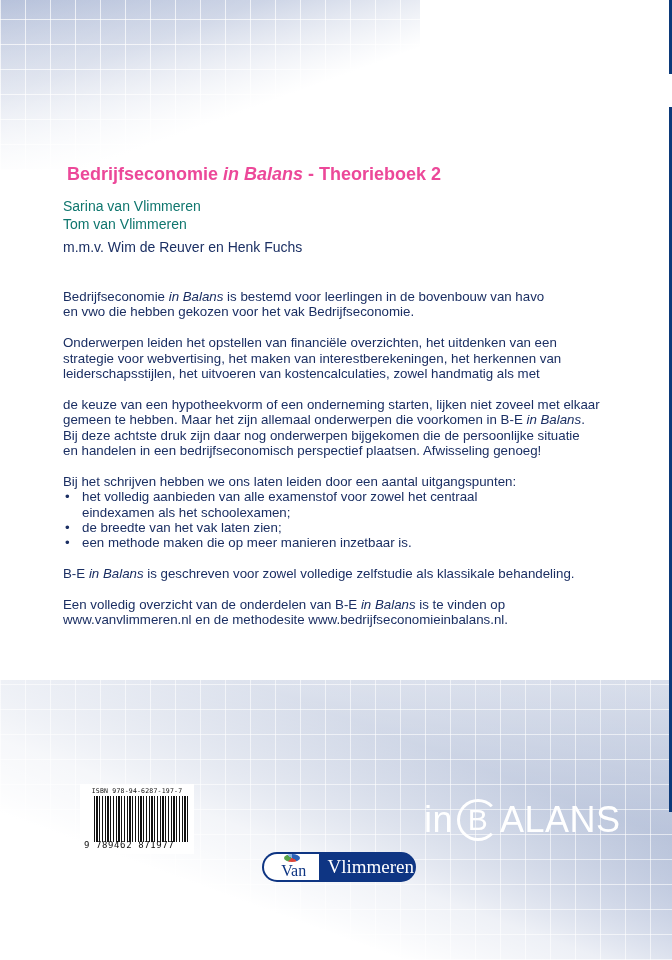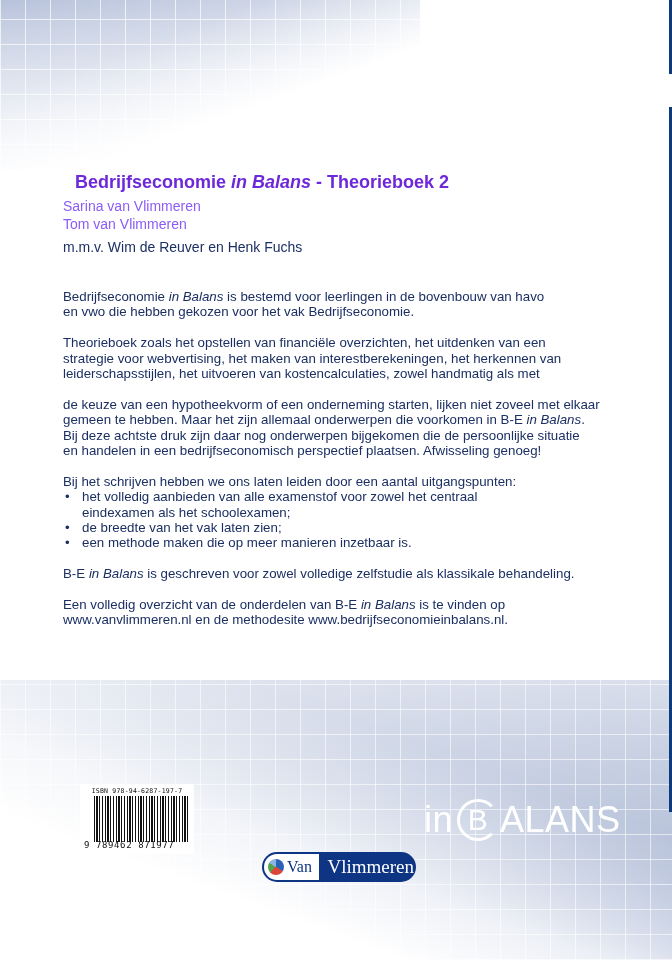--- a/index.html
+++ b/index.html
@@ -24,24 +24,24 @@
         repeating-linear-gradient(90deg, rgba(255,255,255,0.6) 0 1px, transparent 1px 25px),
         repeating-linear-gradient(0deg, rgba(255,255,255,0.6) 0 1px, transparent 1px 25px),
         linear-gradient(180deg, #d8deeb 0%, #aab7d3 60%, #8396c2 100%);
     }
     .edge-strip { position: absolute; right: 0; width: 3px; background: #0c3a7a; }
     .edge-strip.a { top: 0; height: 74px; }
     .edge-strip.b { top: 107px; height: 705px; }
 
     .title {
       position: absolute; left: 63px; top: 160px;
-      font-size: 18px; font-weight: bold; color: #6d28d9; margin: 12px;
+      font-size: 18px; font-weight: bold; color: #ec4899; margin: 4px;
     }
     .title i { font-style: italic; }
-    .authors { position: absolute; left: 63px; top: 197px; font-size: 14px; line-height: 18px; color: #8b5cf6; }
+    .authors { position: absolute; left: 63px; top: 197px; font-size: 14px; line-height: 18px; color: #0f766e; }
     .mmv { position: absolute; left: 63px; top: 239px; font-size: 14px; color: #1b2f63; }
 
     .body-text {
       position: absolute; left: 63px; top: 289px; width: 600px;
       font-size: 13.3px; line-height: 15.4px; color: #1b2f63;
     }
     .body-text p { margin: 0 0 15.4px 0; }
     .body-text i { font-style: italic; }
     .body-text ul { list-style: none; margin: 0 0 15.4px 0; padding: 0; }
     .body-text li { position: relative; padding-left: 19px; }
@@ -58,21 +58,21 @@
     }
     .barcode-digits { font-family: "DejaVu Sans Mono", monospace; font-size: 9px; color: #111; letter-spacing: 0.6px; margin-top: -2px; }
 
     .publisher {
       position: absolute; left: 262px; top: 852px; width: 154px; height: 30px;
       border-radius: 15px; background: #0e3583; box-sizing: border-box; padding: 2px;
       display: flex; align-items: center;
     }
     .pub-left {
       background: #fff; border-radius: 13px 0 0 13px; height: 26px; width: 64px;
-      display: flex; align-items: center; padding-left: 4px; box-sizing: border-box;
+      display: flex; align-items: center; padding-left: 4px; box-sizing: border-box; flex-direction: column;
     }
     .globe { width: 16px; height: 16px; border-radius: 50%;
       background: conic-gradient(#2a62b8 0 120deg, #d9463a 120deg 230deg, #57a34a 230deg 300deg, #8ab3e0 300deg 360deg);
       margin-right: 3px;
     }
     .pub-van { font-family: "Liberation Serif", serif; font-size: 16px; color: #0e3583; }
     .pub-right { font-family: "Liberation Serif", serif; font-size: 19px; color: #fff; padding-left: 8px; }
 
     .brand {
       position: absolute; left: 424px; top: 790px; height: 60px;
@@ -100,21 +100,21 @@
   <div>Tom van Vlimmeren</div>
 </div>
 <div class="mmv">m.m.v. Wim de Reuver en Henk Fuchs</div>
 
 <div class="body-text">
   <p>
     <span>Bedrijfseconomie </span><i>in Balans</i><span> is bestemd voor leerlingen in de bovenbouw van havo</span><br>
     <span>en vwo die hebben gekozen voor het vak Bedrijfseconomie.</span>
   </p>
   <p>
-    <span>Theorieboek zoals het opstellen van financiële overzichten, het uitdenken van een</span><br>
+    <span>Onderwerpen leiden het opstellen van financiële overzichten, het uitdenken van een</span><br>
     <span>strategie voor webvertising, het maken van interestberekeningen, het herkennen van</span><br>
     <span>leiderschapsstijlen, het uitvoeren van kostencalculaties, zowel handmatig als met</span><br>
     <br>
     <span>de keuze van een hypotheekvorm of een onderneming starten, lijken niet zoveel met elkaar</span><br>
     <span>gemeen te hebben. Maar het zijn allemaal onderwerpen die voorkomen in B-E </span><i>in Balans</i><span>.</span><br>
     <span>Bij deze achtste druk zijn daar nog onderwerpen bijgekomen die de persoonlijke situatie</span><br>
     <span>en handelen in een bedrijfseconomisch perspectief plaatsen. Afwisseling genoeg!</span>
   </p>
   <div>Bij het schrijven hebben we ons laten leiden door een aantal uitgangspunten:</div>
   <ul>

